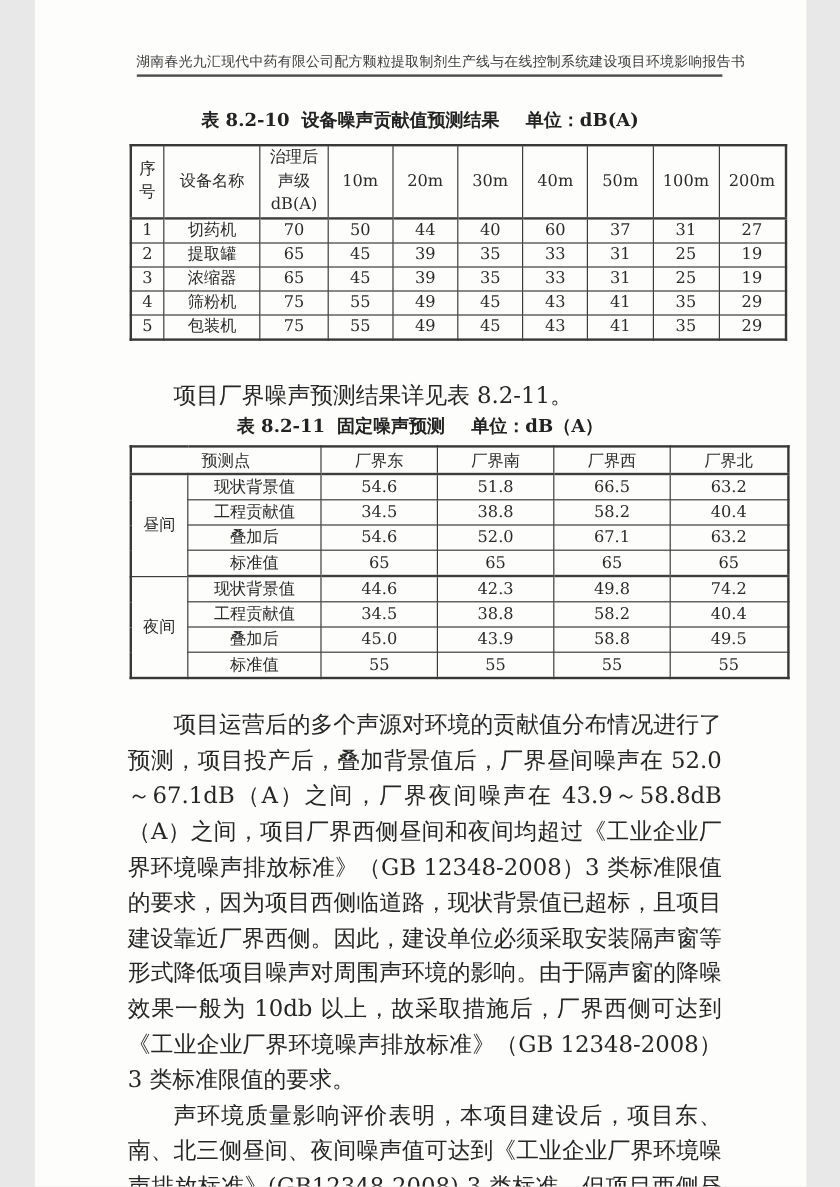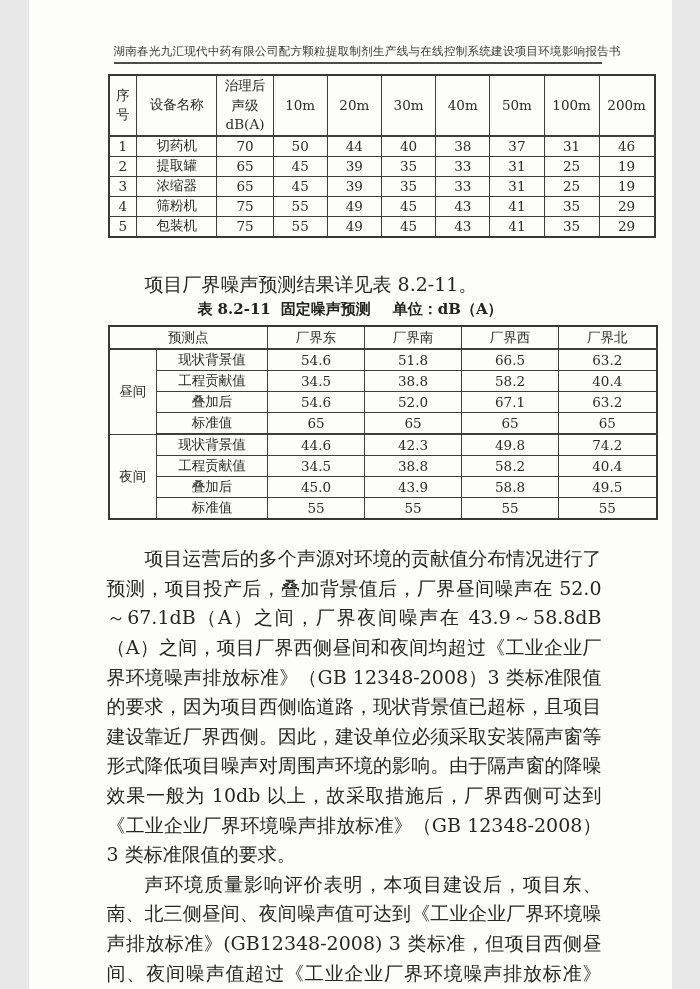--- a/index.html
+++ b/index.html
@@ -55,20 +55,23 @@
     text-align:center; font-size:11.5px; color:#333;
   }
 </style>
 </head>
 <body>
 
 <div class="page">
 
   <div class="doc-header">湖南春光九汇现代中药有限公司配方颗粒提取制剂生产线与在线控制系统建设项目环境影响报告书</div>
 
+  <div class="table-caption caption-1">
+    <span class="cap-label">表 8.2-10</span><span class="cap-title">设备噪声贡献值预测结果</span><span class="cap-unit">单位：dB(A)</span>
+  </div>
 
   <table class="t1">
     <colgroup>
       <col style="width:28px">
         <col style="width:80px">
         <col style="width:56px">
       <col style="width:54px">
         <col style="width:54px">
         <col style="width:54px">
         <col style="width:54px">
@@ -94,24 +97,24 @@
       </tr>
     </thead>
     <tbody>
       <tr>
         <td>1</td>
         <td>切药机</td>
         <td>70</td>
         <td>50</td>
         <td>44</td>
         <td>40</td>
-        <td>38</td>
+        <td>60</td>
         <td>37</td>
         <td>31</td>
-        <td>46</td>
+        <td>27</td>
       </tr>
       <tr>
         <td>2</td>
         <td>提取罐</td>
         <td>65</td>
         <td>45</td>
         <td>39</td>
         <td>35</td>
         <td>33</td>
         <td>31</td>

